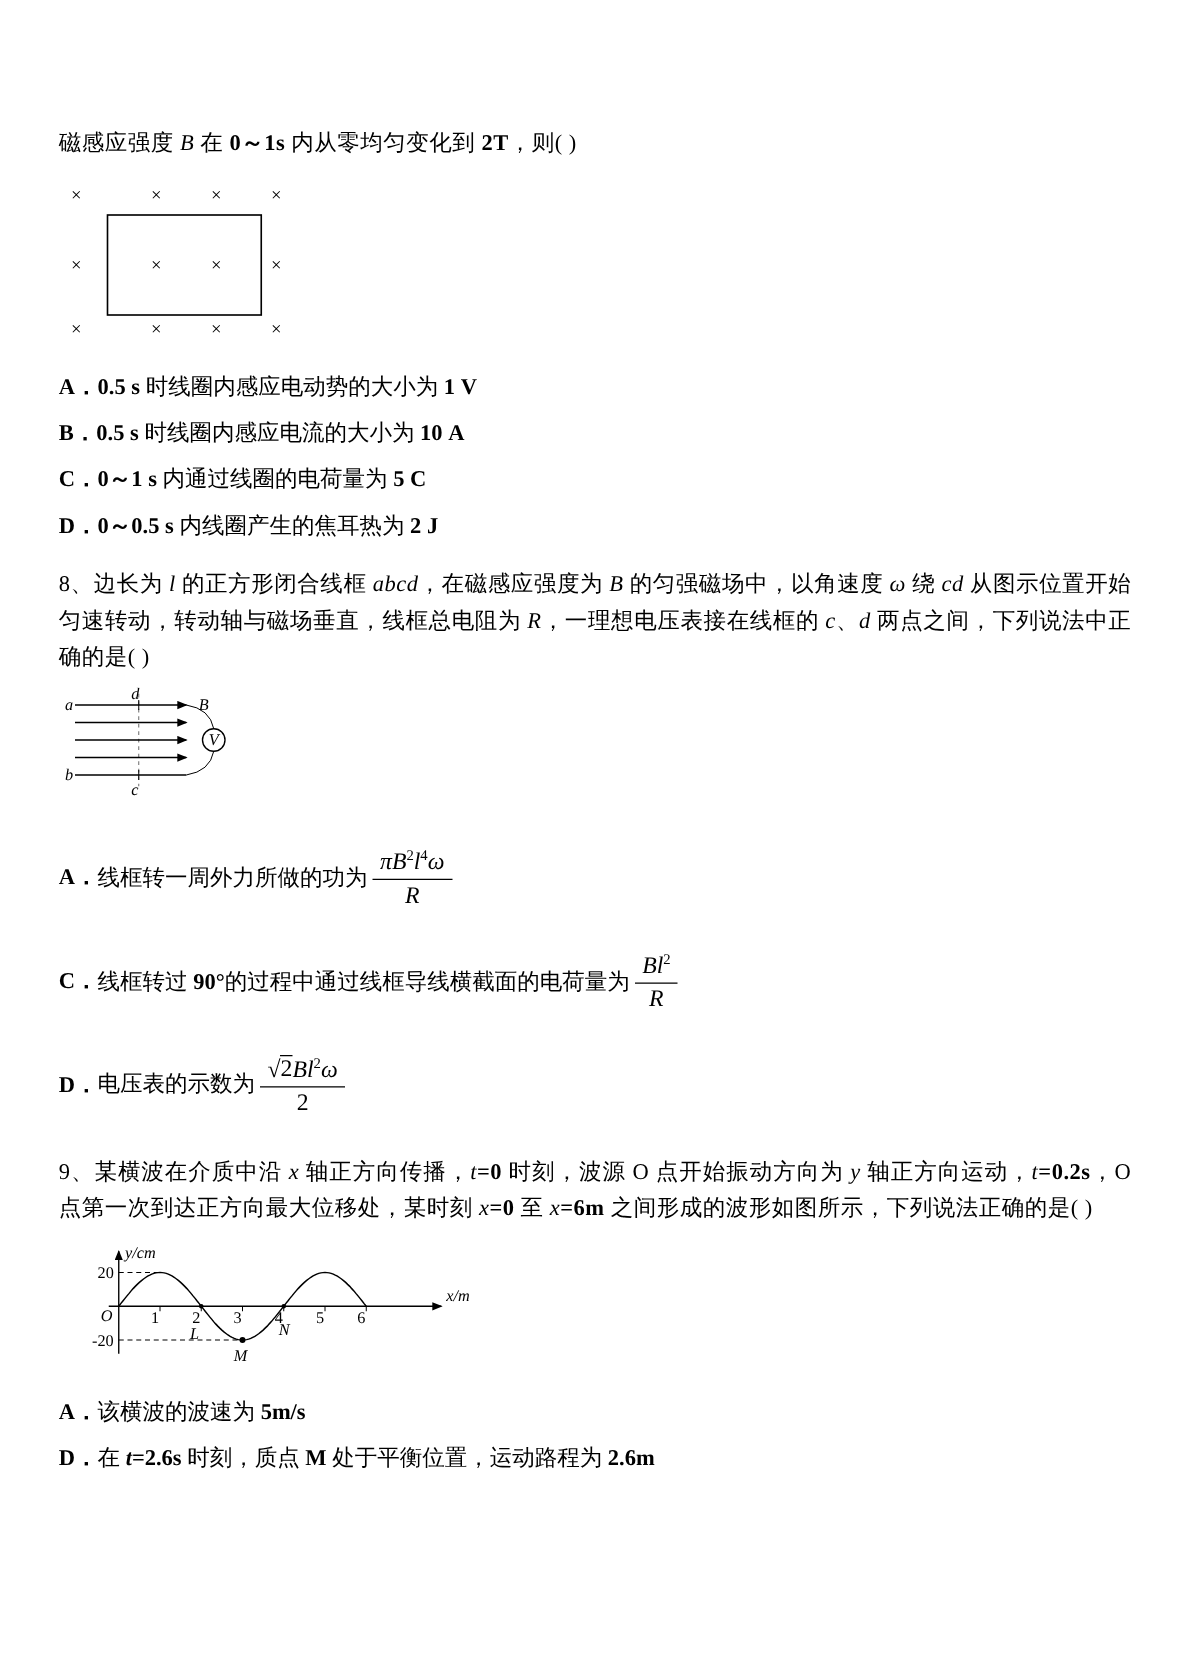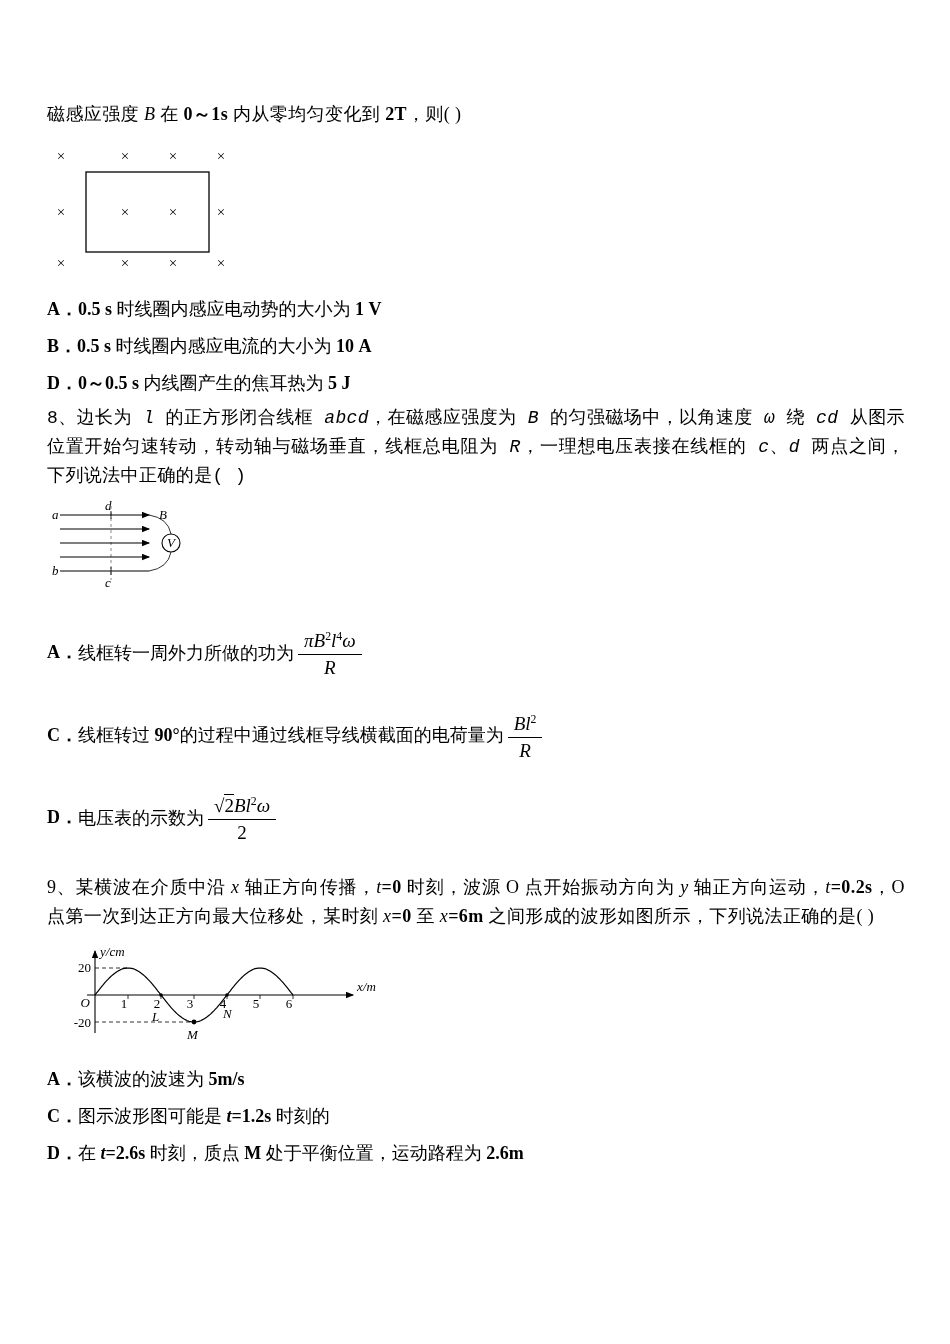--- a/index.html
+++ b/index.html
@@ -8,21 +8,21 @@
     width:950px;
     min-height:1344px;
     box-sizing:border-box;
     background:#ffffff;
     padding:100px 45px 40px 47px;
     font-family:"Liberation Serif","DejaVu Serif",serif;
     font-size:18px;
     color:#000;
   }
   .stem{margin:0;line-height:1.62;text-align:justify;letter-spacing:0.4px;}
-  #q8-stem{margin-top:2px;font-family:Liberation Mono, monospace;}
+  #q8-stem{margin-top:14px;}
   #q9-stem{margin-top:22px;}
   .options{margin-top:10px;}
   .option{line-height:2.05;}
   .q8opts .option{margin:24px 0;line-height:1.6;}
   .opt-label{font-weight:bold;}
   .it{font-style:italic;}
   .bd{font-weight:bold;}
   .sup{font-size:0.62em;vertical-align:super;}
   .rad{border-top:1px solid #000;}
   .frac{display:inline-block;text-align:center;vertical-align:middle;margin:4px 4px;font-size:19px;line-height:1.25;}
@@ -60,21 +60,22 @@
     <text class="cross" x="170" y="76" text-anchor="middle">×</text>
     <text class="cross" x="10" y="127" text-anchor="middle">×</text>
     <text class="cross" x="74" y="127" text-anchor="middle">×</text>
     <text class="cross" x="122" y="127" text-anchor="middle">×</text>
     <text class="cross" x="170" y="127" text-anchor="middle">×</text>
   </svg>
 
   <div class="options" id="q7-options">
       <div class="option"><span class="opt-label">A．</span><span class="opt-text"><span class="bd">0.5 s</span><span> 时线圈内感应电动势的大小为 </span><span class="bd">1 V</span></span></div>
       <div class="option"><span class="opt-label">B．</span><span class="opt-text"><span class="bd">0.5 s</span><span> 时线圈内感应电流的大小为 </span><span class="bd">10 A</span></span></div>
-      <div class="option"><span class="opt-label">D．</span><span class="opt-text"><span class="bd">0～0.5 s</span><span> 内线圈产生的焦耳热为 </span><span class="bd">5 J</span></span></div>
+      <div class="option"><span class="opt-label">C．</span><span class="opt-text"><span class="bd">0～1 s</span><span> 内通过线圈的电荷量为 </span><span class="bd">5 C</span></span></div>
+      <div class="option"><span class="opt-label">D．</span><span class="opt-text"><span class="bd">0～0.5 s</span><span> 内线圈产生的焦耳热为 </span><span class="bd">2 J</span></span></div>
     </div>
 
   <p class="stem" id="q8-stem"><span>8、边长为 </span><span class="it">l</span><span> 的正方形闭合线框 </span><span class="it">abcd</span><span>，在磁感应强度为 </span><span class="it">B</span><span> 的匀强磁场中，以角速度 </span><span class="it">ω</span><span> 绕 </span><span class="it">cd</span><span> 从图示位置开始匀速转动，转动轴与磁场垂直，线框总电阻为 </span><span class="it">R</span><span>，一理想电压表接在线框的 </span><span class="it">c</span><span>、</span><span class="it">d</span><span> 两点之间，下列说法中正确的是(      )</span></p>
 
   <svg class="fig-coil" width="235" height="100" viewBox="0 0 235 100">
     <defs>
       <marker id="arr1" markerWidth="9" markerHeight="8" refX="6.5" refY="3" orient="auto">
         <path d="M0,0 L7.5,3 L0,6 Z" fill="#000"></path>
       </marker>
     </defs>
@@ -136,17 +137,16 @@
     <text class="fignum" x="176" y="65" text-anchor="middle">4</text>
     <text class="fignum" x="209" y="65" text-anchor="middle">5</text>
     <text class="fignum" x="242" y="65" text-anchor="middle">6</text>
     <text class="figlab" x="105" y="78">L</text>
     <text class="figlab" x="140" y="96">M</text>
     <text class="figlab" x="176" y="75">N</text>
   </svg>
 
   <div class="options" id="q9-options">
       <div class="option"><span class="opt-label">A．</span><span class="opt-text"><span>该横波的波速为 </span><span class="bd">5m/s</span></span></div>
-      <div class="option"><span class="opt-label">C．</span><span class="opt-text"><span>图示波形图可能是 </span><span class="it bd">t</span><span class="bd">=1.2s</span><span> 时刻的</span></span></div>
       <div class="option"><span class="opt-label">D．</span><span class="opt-text"><span>在 </span><span class="it bd">t</span><span class="bd">=2.6s</span><span> 时刻，质点 </span><span class="bd">M</span><span> 处于平衡位置，运动路程为 </span><span class="bd">2.6m</span></span></div>
     </div>
 
 </div>
 
 </body></html>

